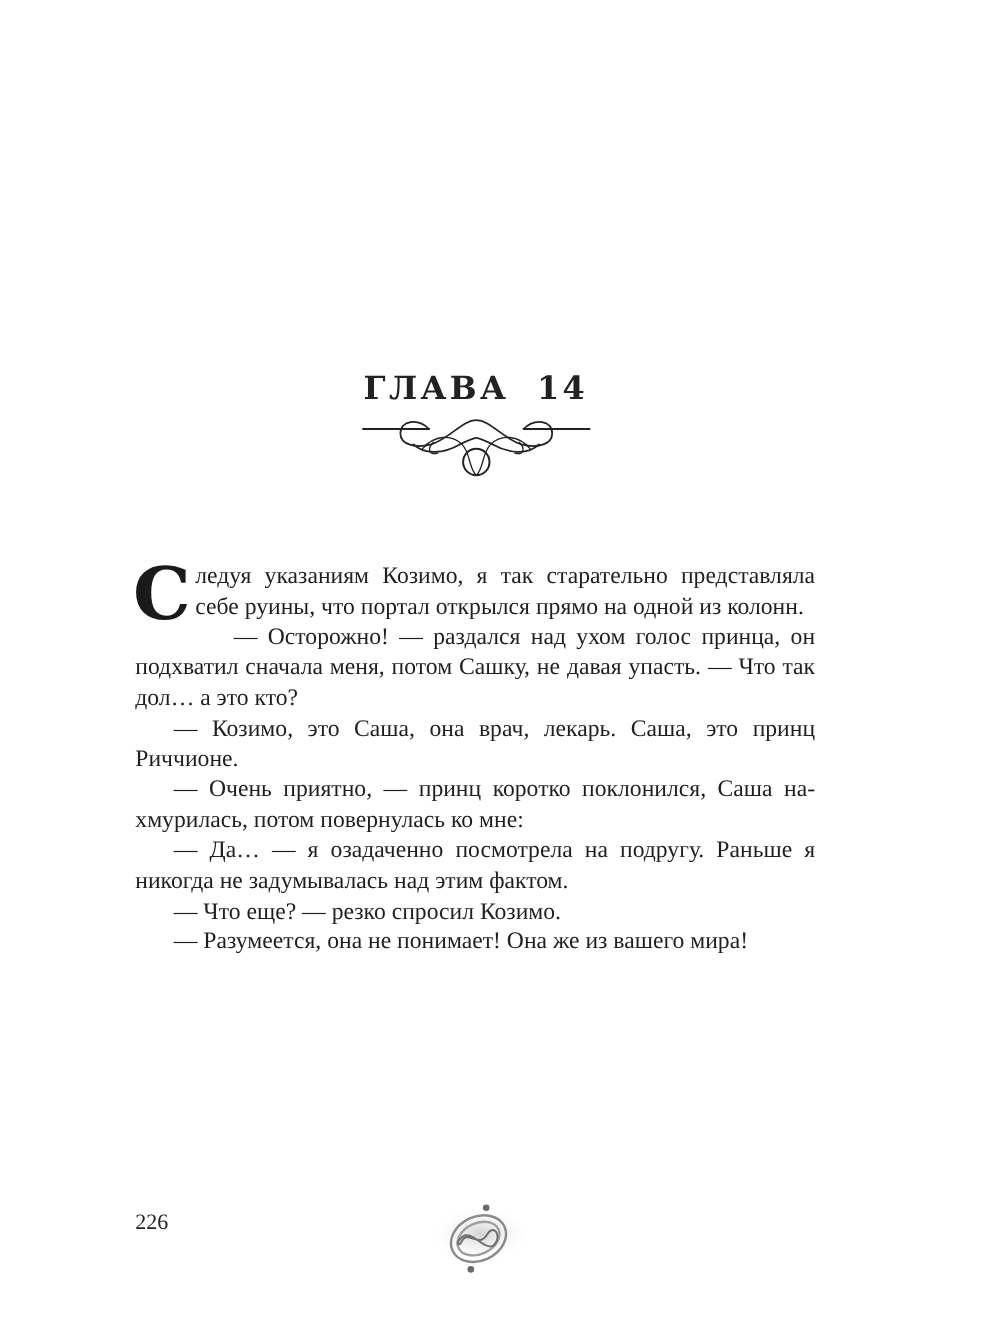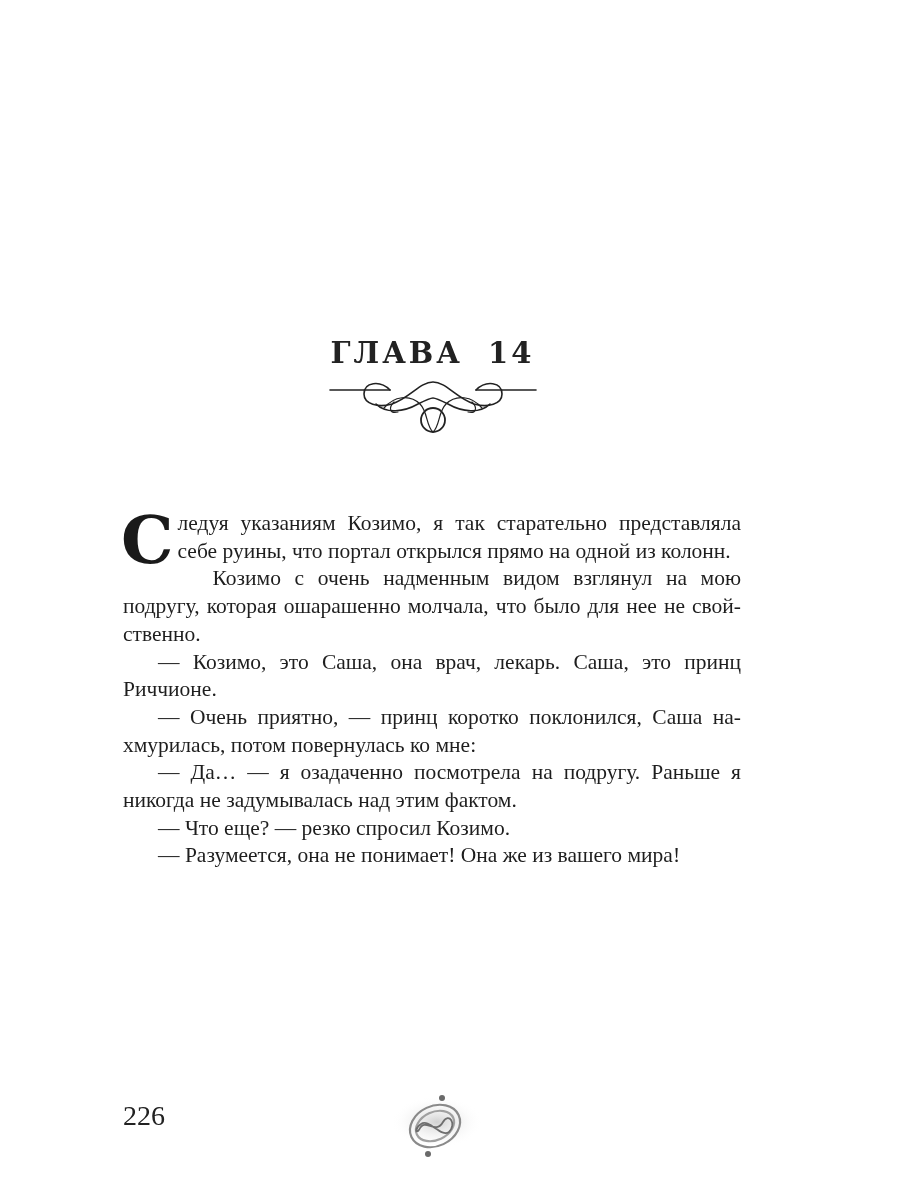--- a/index.html
+++ b/index.html
@@ -49,21 +49,21 @@
     font-size: 66px;
     line-height: 52px;
     margin: 4px 4px 0 -2px;
     font-weight: bold;
     color: #1a1a1a;
   }
   .page-number {
     position: absolute;
     left: 123px; top: 1100px;
     font-family: "Liberation Serif", serif;
-    font-size: 28px;
+    font-size: 20px;
     color: #222;
   }
   .page-emblem {
     position: absolute;
     left: 385px; top: 1088px;
     width: 100px; height: 72px;
   }
 </style>
 </head>
 <body>
@@ -80,21 +80,21 @@
       <path d="M48 30 C 58 40, 76 38, 90 30 C 98 26, 102 24, 105 24 C 108 24, 112 26, 120 30 C 134 38, 152 40, 162 30"></path>
       <path d="M56 34 C 66 22, 82 20, 92 30 C 100 38, 98 52, 105 58 C 112 52, 110 38, 118 30 C 128 20, 144 22, 154 34" stroke-width="1.2"></path>
       <circle cx="105" cy="46" r="12" stroke-width="1.8"></circle>
       <path d="M66 28 C 60 34, 62 40, 70 38" stroke-width="1.2"></path>
       <path d="M144 28 C 150 34, 148 40, 140 38" stroke-width="1.2"></path>
     </g>
   </svg>
 
   <div class="body-text">
     <p class="first"><span class="dropcap">С</span><span>ледуя указаниям Козимо, я так старательно представляла себе руины, что портал открылся прямо на одной из ко­лонн.</span></p>
-    <p>Козимо с очень надменным видом взглянул на мою подру­гу, которая ошарашенно молчала, что было для нее не свой­ственно.</p>
+    <p>— Осторожно! — раздался над ухом голос принца, он под­хватил сначала меня, потом Сашку, не давая упасть. — Что так дол… а это кто?</p>
     <p>— Козимо, это Саша, она врач, лекарь. Саша, это принц Риччионе.</p>
     <p>— Очень приятно, — принц коротко поклонился, Саша на­хмурилась, потом повернулась ко мне:</p>
     <p>— Да… — я озадаченно посмотрела на подругу. Раньше я никогда не задумывалась над этим фактом.</p>
     <p>— Что еще? — резко спросил Козимо.</p>
     <p>— Разумеется, она не понимает! Она же из вашего мира!</p>
   </div>
 
   <div class="page-number">226</div>
 
   <svg class="page-emblem" viewBox="0 0 100 72">

